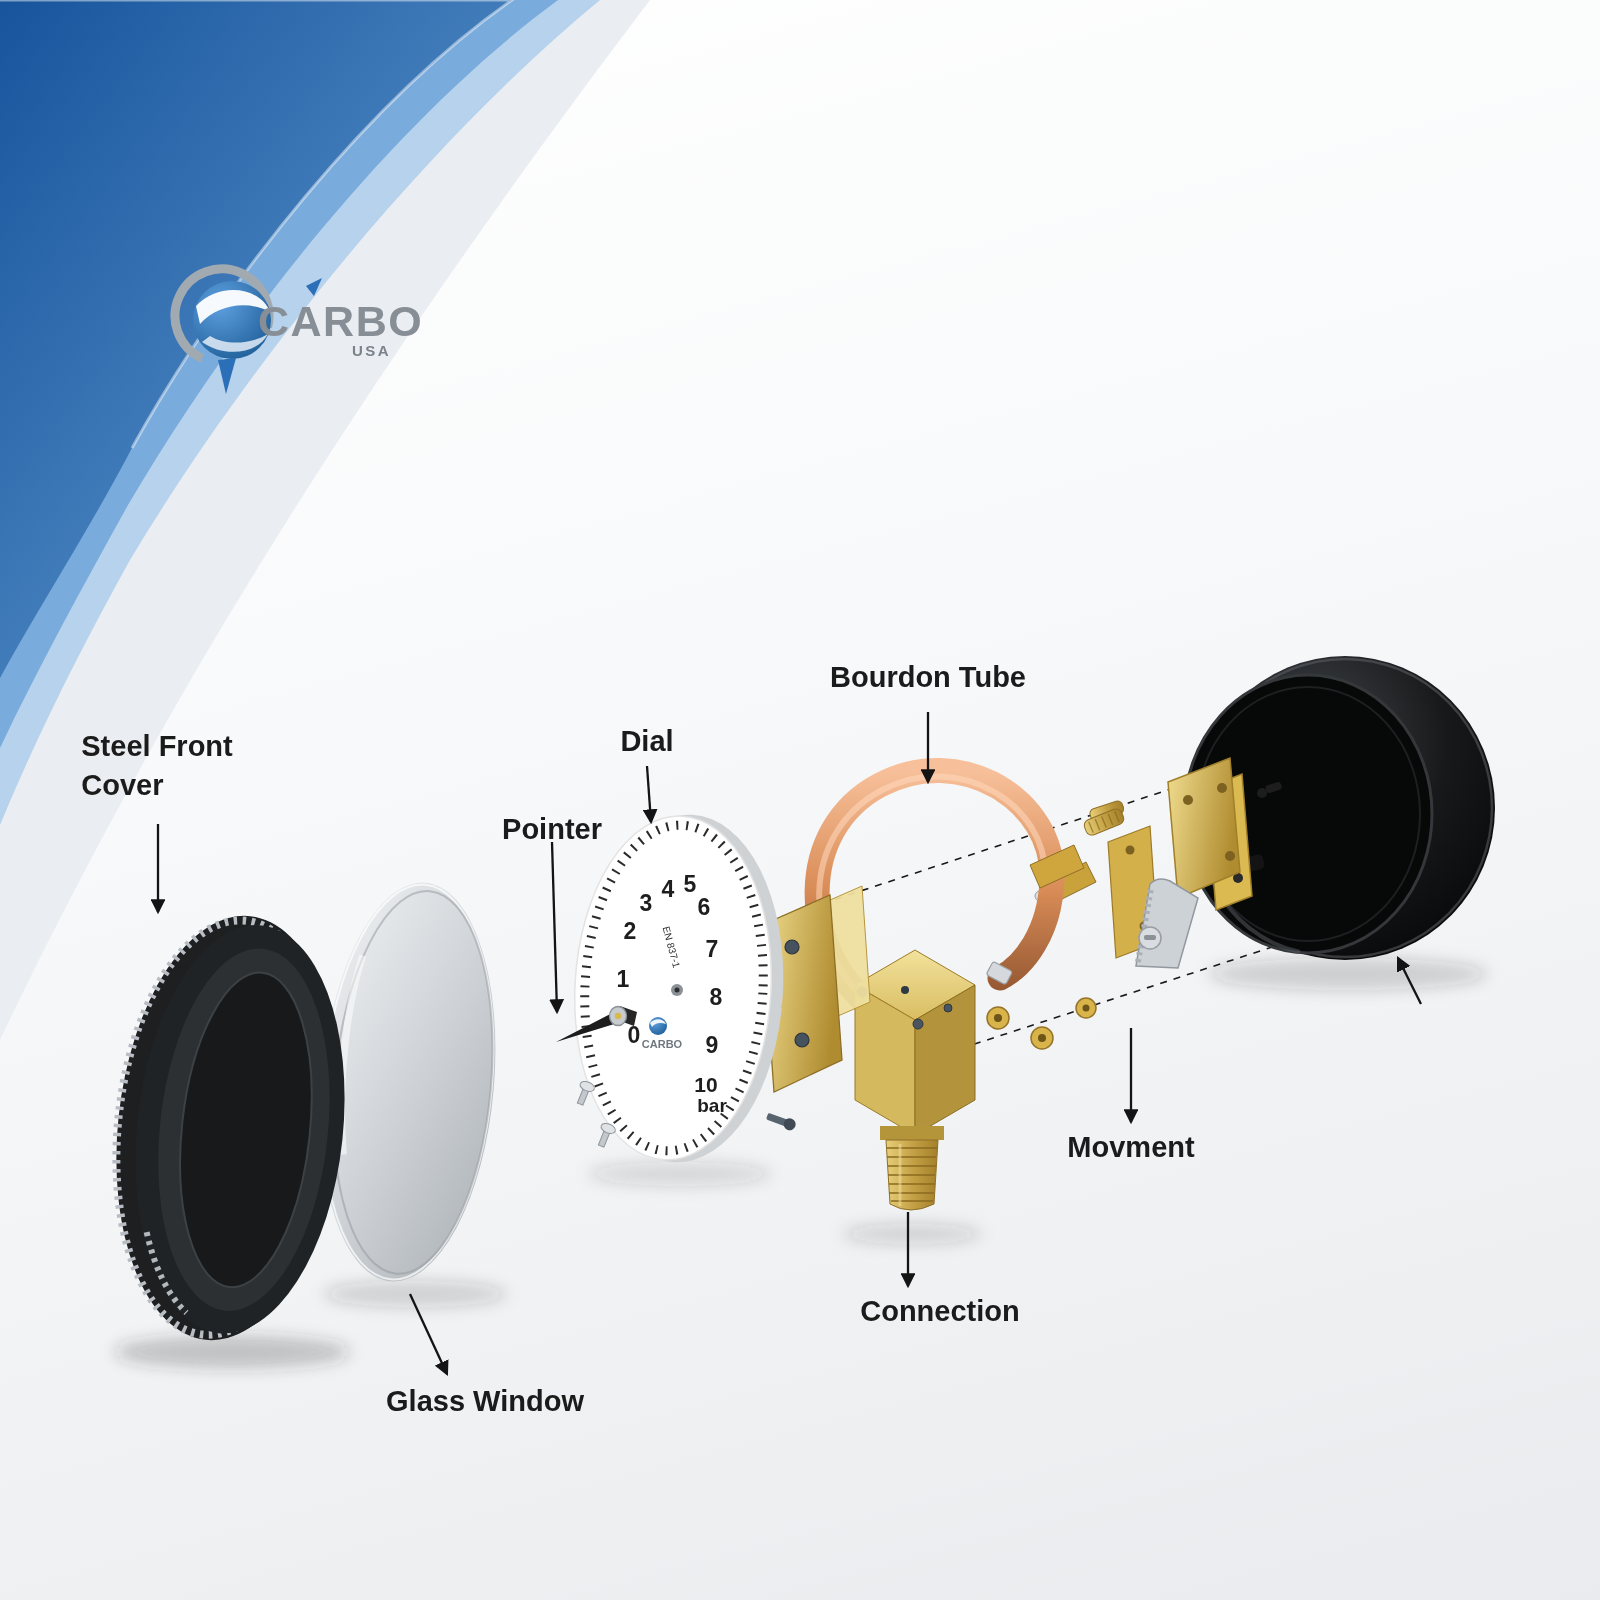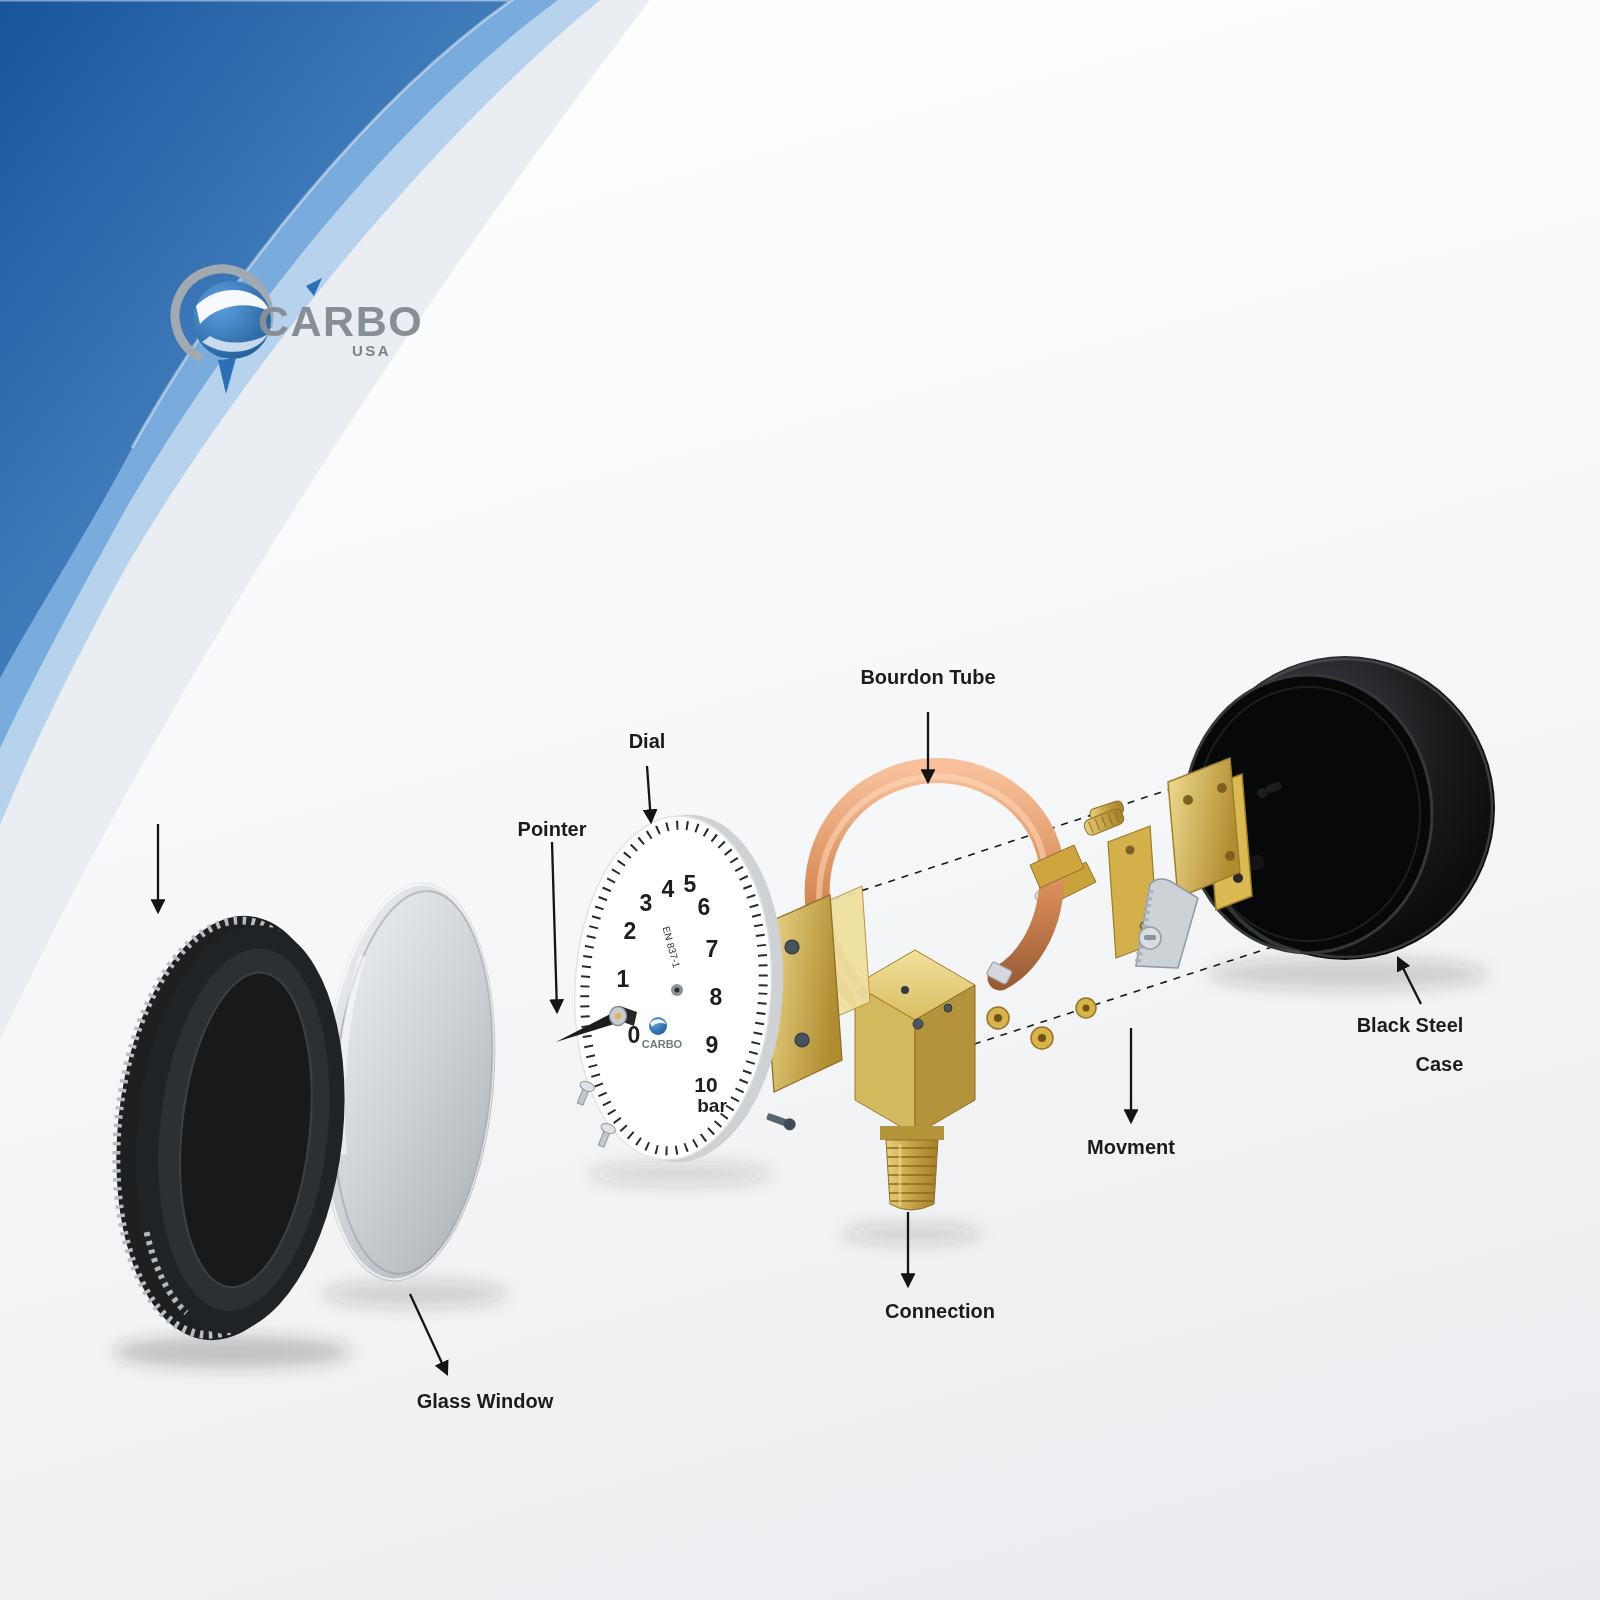--- a/index.html
+++ b/index.html
@@ -9,22 +9,22 @@
     font-family:"Liberation Sans",sans-serif;
   }
   #illustration{position:absolute;left:0;top:0;}
   .title{
     position:absolute;left:782px;top:456px;transform:translateX(-50%);
     font-weight:800;font-size:58px;letter-spacing:1px;color:#1766c2;
     white-space:nowrap;
   }
   .callout-label{
     position:absolute;transform:translateX(-50%);
-    font-weight:700;font-size:20px;line-height:39px;color:#1b1b1b;
-    text-align:right;white-space:nowrap;
+    font-weight:700;font-size:29px;line-height:39px;color:#1b1b1b;
+    text-align:left;white-space:nowrap;
   }
   .logo-wrap{position:absolute;left:160px;top:244px;width:300px;height:160px;}
   svg text{font-family:"Liberation Sans",sans-serif;}
 </style>
 </head>
 <body>
 
 <div id="stage">
 
   <svg id="illustration" width="1600" height="1600" viewBox="0 0 1600 1600">
@@ -275,31 +275,31 @@
       <path d="M36,62 C58,38 100,42 110,68 C88,56 58,60 40,80 Z" fill="#ffffff" opacity="0.95"></path>
       <path d="M42,98 C64,114 98,110 108,90 C92,100 66,102 50,92 Z" fill="#eef4fa" opacity="0.8"></path>
       <path d="M58,116 L66,150 L76,114 Z" fill="#2a6fb8"></path>
       <polygon points="146,42 162,34 154,52" fill="#2a6fb8"></polygon>
       <text x="98" y="92" font-size="43" font-weight="800" letter-spacing="1.5" fill="#878e95">CARBO</text>
       <text x="192" y="112" font-size="15" font-weight="700" letter-spacing="2.5" fill="#7a828a">USA</text>
     </svg>
   </div>
 
 
+  <div class="callout-label" style="left:157px;top:727px;">
+    <div>Steel Front</div>
+    <div>Cover</div>
+  </div>
 
   <div class="callout-label" style="left:451px;top:1382px;margin-left:34px;">Glass Window</div>
 
   <div class="callout-label" style="left:552px;top:810px;">Pointer</div>
 
   <div class="callout-label" style="left:647px;top:710px;margin-top:12px;">Dial</div>
 
   <div class="callout-label" style="left:928px;top:658px;">Bourdon Tube</div>
 
   <div class="callout-label" style="left:940px;top:1292px;">Connection</div>
 
   <div class="callout-label" style="left:1131px;top:1128px;">Movment</div>
 
-  <div class="callout-label" style="left:1410px;top:1006px;">
-    <div>Black Steel</div>
-    <div>Case</div>
-  </div>
 
 </div>
 
 </body></html>

